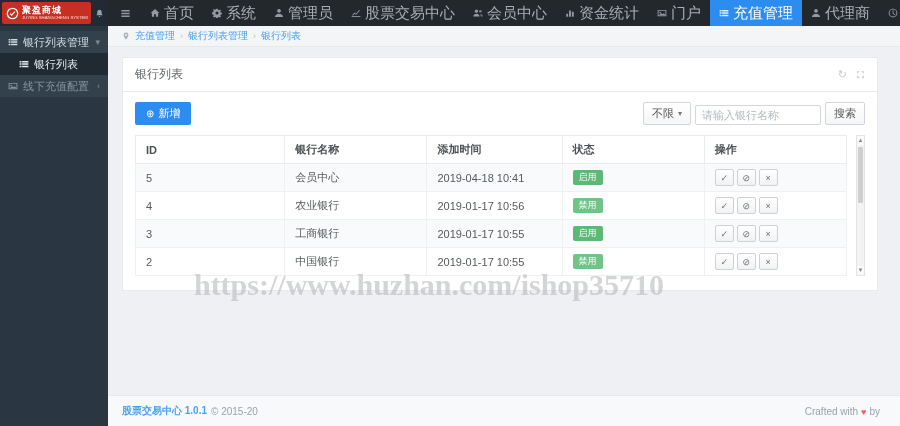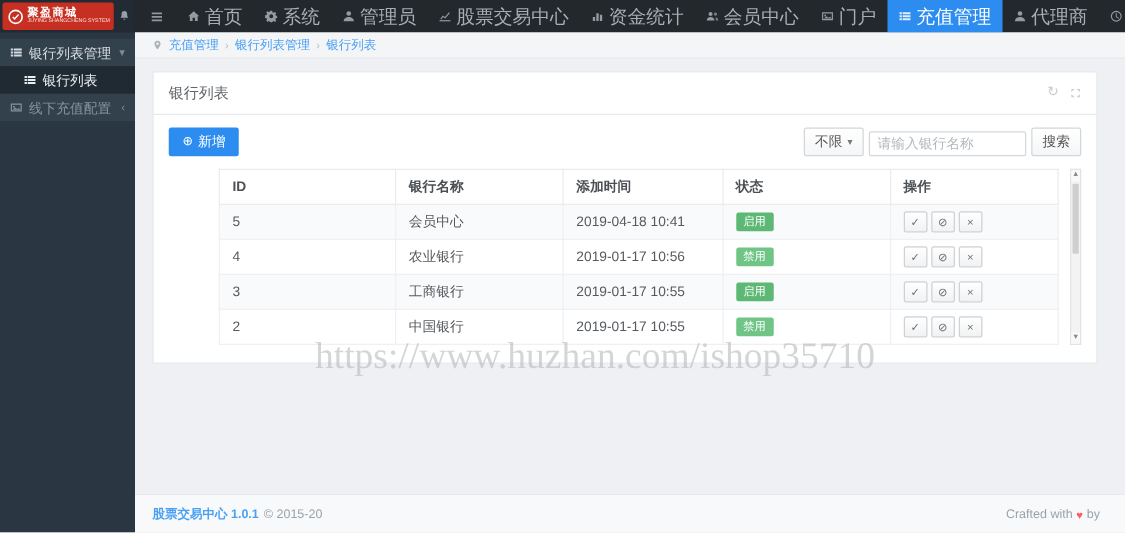--- a/index.html
+++ b/index.html
@@ -62,41 +62,41 @@
     border-radius:2px;font-size:11px;padding:4px 11px;cursor:pointer;font-family:inherit;}
   .btn-add .plus{font-size:10px;line-height:1;}
   .toolbar-right{margin-left:auto;display:flex;align-items:flex-end;gap:4px;}
   .btn-ghost{background:linear-gradient(#fff,#f5f6f7);border:1px solid #d2d6da;border-radius:2px;
     font-size:11px;color:#555;padding:3px 8px;cursor:pointer;font-family:inherit;display:flex;align-items:center;gap:4px;}
   .btn-ghost .caret{font-size:8px;color:#777;}
   .search-input{width:112px;border:1px solid #d4d8db;border-radius:2px;font-size:11px;
     padding:3px 6px;color:#555;font-family:inherit;outline:none;}
   .search-input::placeholder{color:#b4b9bd;}
 
-  .table-wrap{margin-top:10px;position:relative;padding-right:18px;margin-left:40px;}
+  .table-wrap{margin-top:10px;position:relative;padding-right:18px;}
   table{width:100%;border-collapse:collapse;font-size:11px;color:#565a5e;table-layout:fixed;}
   th{font-weight:bold;color:#4c5055;text-align:left;padding:6px 10px;border:1px solid #e9ebed;background:#fff;}
   td{padding:5px 10px;border:1px solid #eef0f2;}
   tbody tr:nth-child(odd){background:#f9fafb;}
   .badge{display:inline-block;padding:2px 6px;border-radius:2px;color:#fff;font-size:9px;line-height:1.2;}
   .ops{display:flex;gap:3px;}
   .op-btn{width:17px;height:15px;display:flex;align-items:center;justify-content:center;
     border:1px solid #cdd2d6;border-radius:2px;background:linear-gradient(#fff,#f1f2f3);
     color:#6b7075;font-size:9px;cursor:pointer;}
 
   .vscroll{position:absolute;right:0;top:0;bottom:0;width:9px;background:#f3f3f3;
     border:1px solid #e3e3e3;display:flex;flex-direction:column;box-sizing:border-box;}
   .vs-btn{height:9px;line-height:8px;text-align:center;font-size:6px;color:#8b8b8b;
     background:#f9f9f9;cursor:pointer;}
   .vs-track{flex:1;position:relative;}
   .vs-thumb{position:absolute;top:2px;left:1px;right:1px;height:46%;background:#cfcfcf;border-radius:1px;cursor:pointer;}
 
-  .watermark{position:absolute;left:476px;top:285px;transform:translate(-50%,-50%);
+  .watermark{position:absolute;left:429px;top:285px;transform:translate(-50%,-50%);
     font-family:"Liberation Serif",serif;font-size:30px;color:#b9bcbf;opacity:.62;
-    white-space:nowrap;pointer-events:none;z-index:2;}
+    white-space:nowrap;pointer-events:none;z-index:2;font-weight:bold;}
 
   footer{height:30px;background:#f7f9fa;border-top:1px solid #e7eaec;display:flex;
     align-items:center;padding:0 20px 0 14px;font-size:10px;color:#9aa3ab;flex-shrink:0;}
   .ft-link{color:#4aa0f5;font-weight:bold;text-decoration:none;margin-right:4px;cursor:pointer;}
   .ft-right{margin-left:auto;display:flex;align-items:flex-end;gap:3px;}
   .heart{color:#ff5a5f;font-size:9px;}
 </style>
 </head>
 <body>
 
@@ -241,29 +241,29 @@
             <span>管理员</span>
           </a>
           <a class="tn-item">
             <svg class="ic">
               <use href="#i-chart"></use>
             </svg>
             <span>股票交易中心</span>
           </a>
           <a class="tn-item">
             <svg class="ic">
+              <use href="#i-users"></use>
+            </svg>
+            <span>会员中心</span>
+          </a>
+          <a class="tn-item">
+            <svg class="ic">
               <use href="#i-bar"></use>
             </svg>
             <span>资金统计</span>
-          </a>
-          <a class="tn-item">
-            <svg class="ic">
-              <use href="#i-users"></use>
-            </svg>
-            <span>会员中心</span>
           </a>
           <a class="tn-item">
             <svg class="ic">
               <use href="#i-image"></use>
             </svg>
             <span>门户</span>
           </a>
           <a class="tn-item active">
             <svg class="ic">
               <use href="#i-list"></use>

